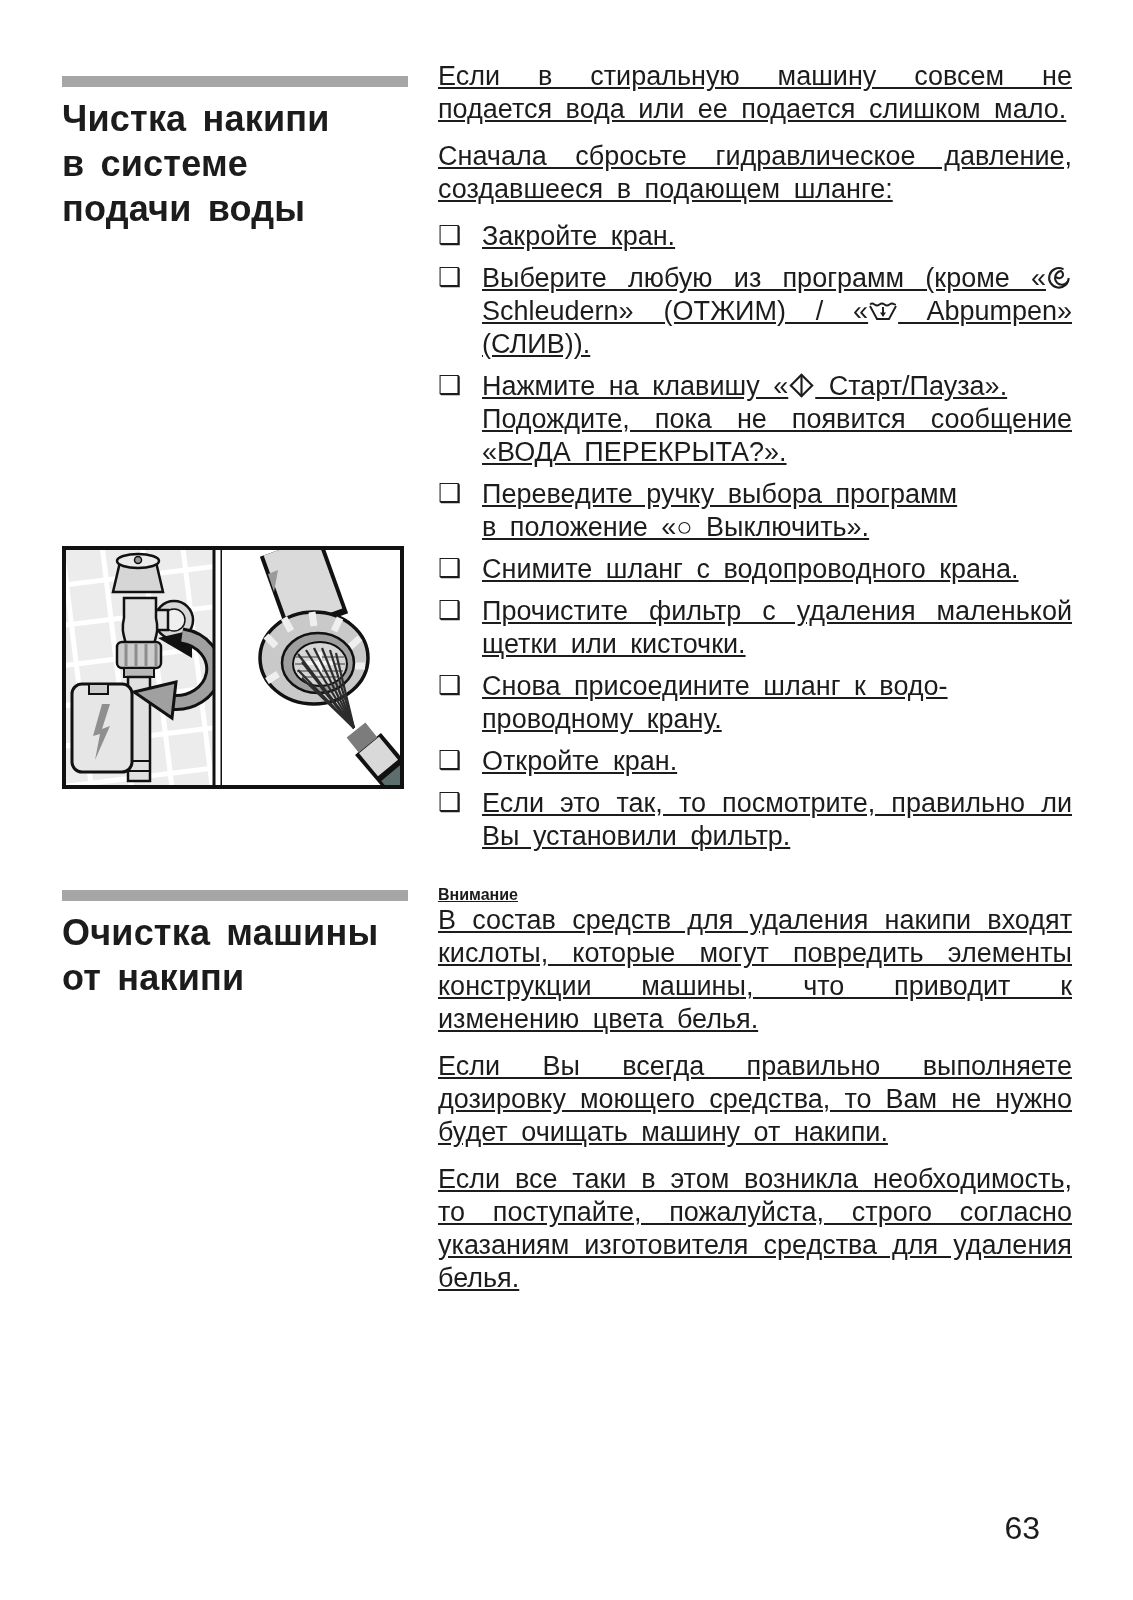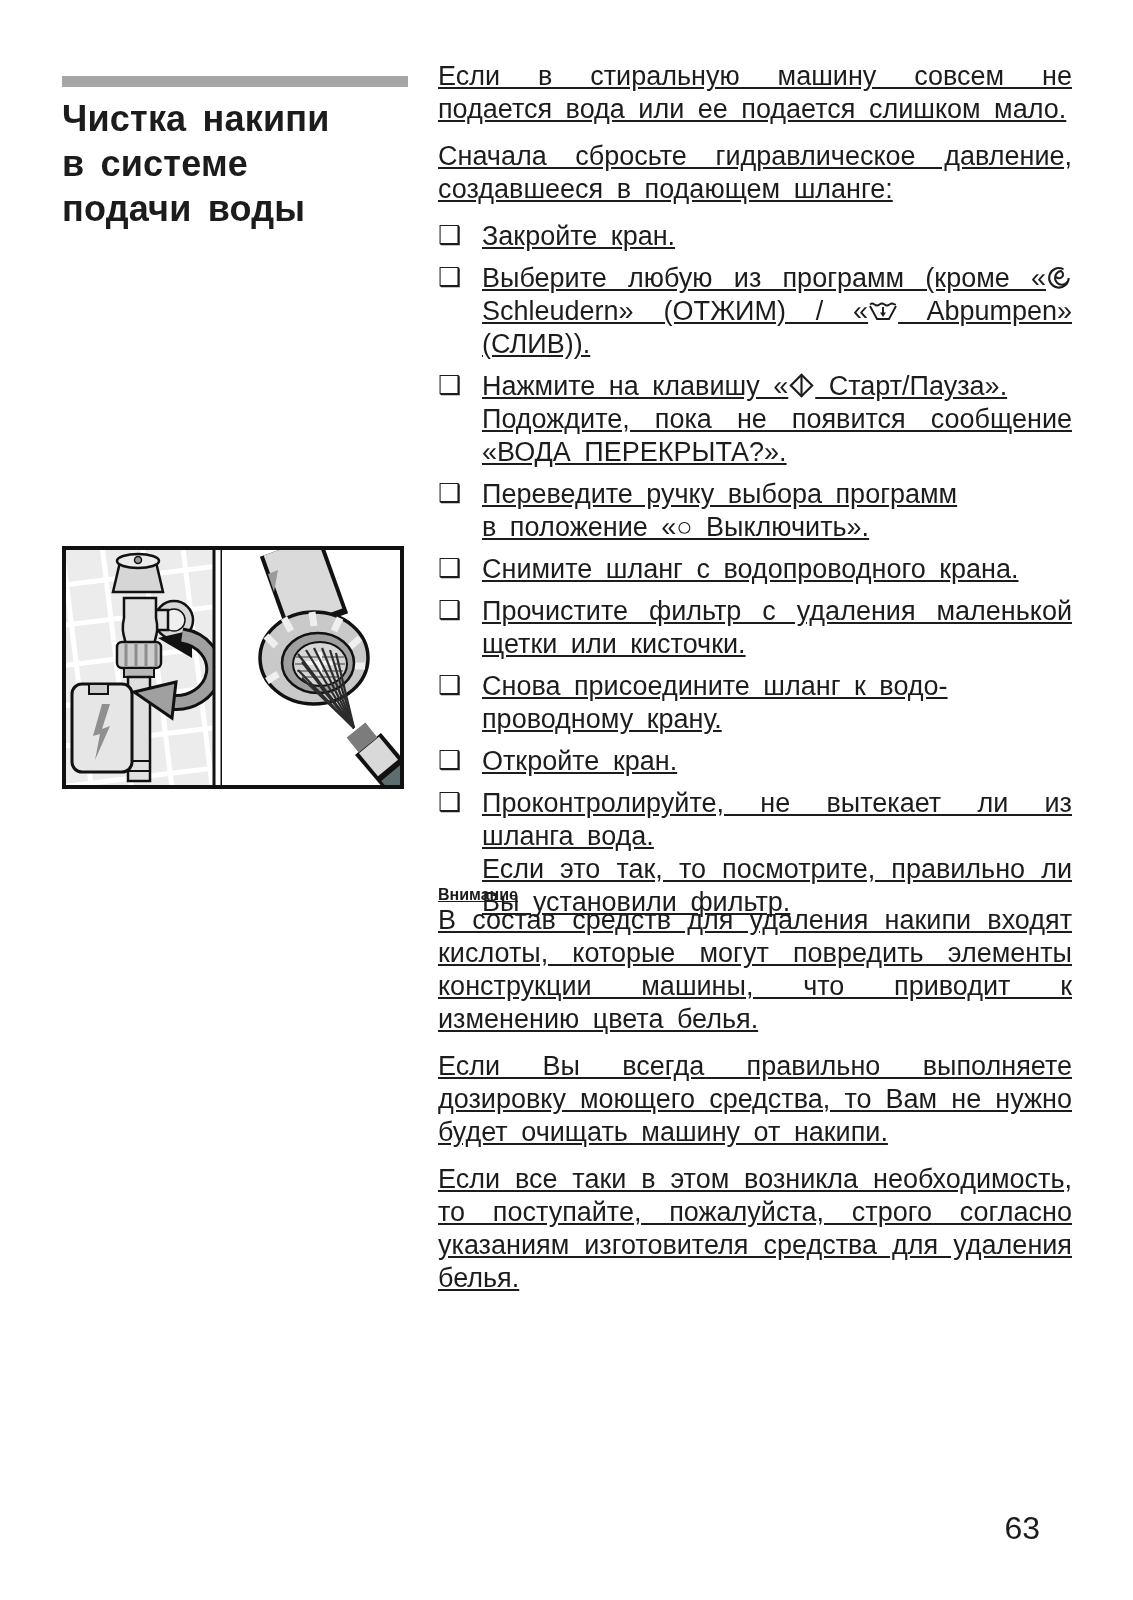--- a/index.html
+++ b/index.html
@@ -137,21 +137,20 @@
         <span class="forced-line">проводному крану.</span>
       </li>
 
       <li>
         <span class="bullet-box">❑</span>
         <span>Откройте кран.</span>
       </li>
 
       <li>
         <span class="bullet-box">❑</span>
-        <span>Проконтролируйте, не вытекает ли из шланга вода.</span>
         <span class="forced-line">Если это так, то посмотрите, правильно ли Вы установили фильтр.</span>
       </li>
 
     </ul>
   </div>
 
   <div class="figure">
     <svg width="342" height="243" viewBox="0 0 342 243">
       <defs>
         <clipPath id="clipL">
@@ -263,20 +262,27 @@
           <line x1="292" y1="182" x2="240" y2="116"></line>
           <line x1="292" y1="182" x2="236" y2="124"></line>
           <line x1="292" y1="182" x2="240" y2="132"></line>
           <line x1="292" y1="182" x2="248" y2="138"></line>
           <line x1="292" y1="182" x2="258" y2="140"></line>
         </g>
       </g>
     </svg>
   </div>
 
+  <div class="left-col" style="top:890px;">
+    <div class="section-bar"></div>
+    <h1 class="section-title">
+      <span>Очистка машины</span>
+      <span>от накипи</span>
+    </h1>
+  </div>
 
   <div class="right-col" style="top:886px;">
     <div class="attention body" style="margin:0;">Внимание</div>
     <p class="body attn-para">В состав средств для удаления накипи входят кислоты, которые могут повредить элементы конструкции машины, что приводит к изменению цвета белья.</p>
     <p class="body">Если Вы всегда правильно выполняете дозировку моющего средства, то Вам не нужно будет очищать машину от накипи.</p>
     <p class="body">Если все таки в этом возникла необходимость, то поступайте, пожалуйста, строго согласно указаниям изготовителя средства для удаления белья.</p>
   </div>
 
   <div class="page-number">63</div>
 

